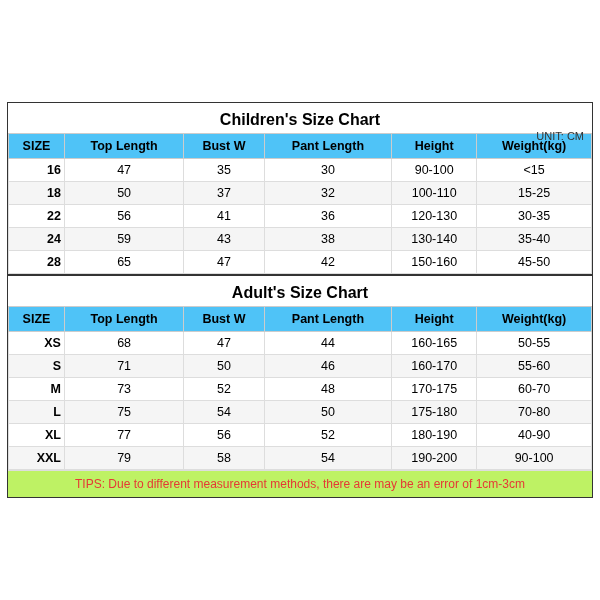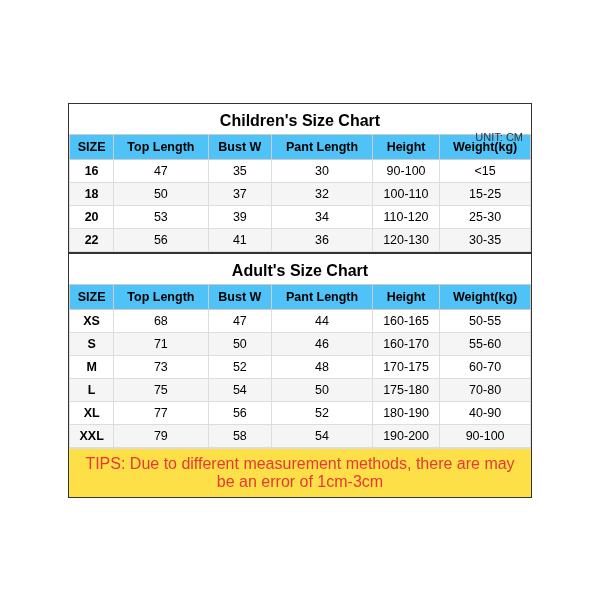--- a/index.html
+++ b/index.html
@@ -7,23 +7,23 @@
       width: 600px;
       height: 600px;
       background: #fff;
       font-family: Arial, sans-serif;
       font-size: 13px;
       display: flex;
       align-items: center;
       justify-content: center;
     }
     .chart-wrapper {
-      width: 464px;
+      width: 586px;
       border: 1.5px solid #333;
-      background: #fde047;
+      background: #bef264;
     }
     .section-title-row {
       background: #fff;
       text-align: center;
       padding: 8px 4px 4px 4px;
       position: relative;
     }
     .section-title {
       font-size: 16px;
       font-weight: bold;
@@ -60,27 +60,28 @@
       color: #000;
     }
     tr:nth-child(even) td {
       background: #f5f5f5;
     }
     tr:nth-child(odd) td {
       background: #fff;
     }
     td:first-child {
       font-weight: bold;
+      text-align: right;
     }
     .divider {
       border-top: 2px solid #333;
     }
     .tips-row {
       padding: 6px 8px;
-      font-size: 16px;
+      font-size: 12px;
       color: #e53935;
       text-align: center;
       border-top: 1px solid #ddd;
     }
   </style>
 </head>
 <body>
 
 <div class="chart-wrapper">
 
@@ -111,34 +112,42 @@
         </tr>
         <tr>
           <td>18</td>
           <td>50</td>
           <td>37</td>
           <td>32</td>
           <td>100-110</td>
           <td>15-25</td>
         </tr>
         <tr>
-          <td>20</td>
-          <td>53</td>
-          <td>39</td>
-          <td>34</td>
-          <td>110-120</td>
-          <td>25-30</td>
-        </tr>
-        <tr>
           <td>22</td>
           <td>56</td>
           <td>41</td>
           <td>36</td>
           <td>120-130</td>
           <td>30-35</td>
+        </tr>
+        <tr>
+          <td>24</td>
+          <td>59</td>
+          <td>43</td>
+          <td>38</td>
+          <td>130-140</td>
+          <td>35-40</td>
+        </tr>
+        <tr>
+          <td>28</td>
+          <td>65</td>
+          <td>47</td>
+          <td>42</td>
+          <td>150-160</td>
+          <td>45-50</td>
         </tr>
       </tbody>
   </table>
 
   <div class="section-title-row divider" style="border-top: 2px solid #333;">
     <span class="section-title">Adult's Size Chart</span>
   </div>
 
   <table>
     <thead>

